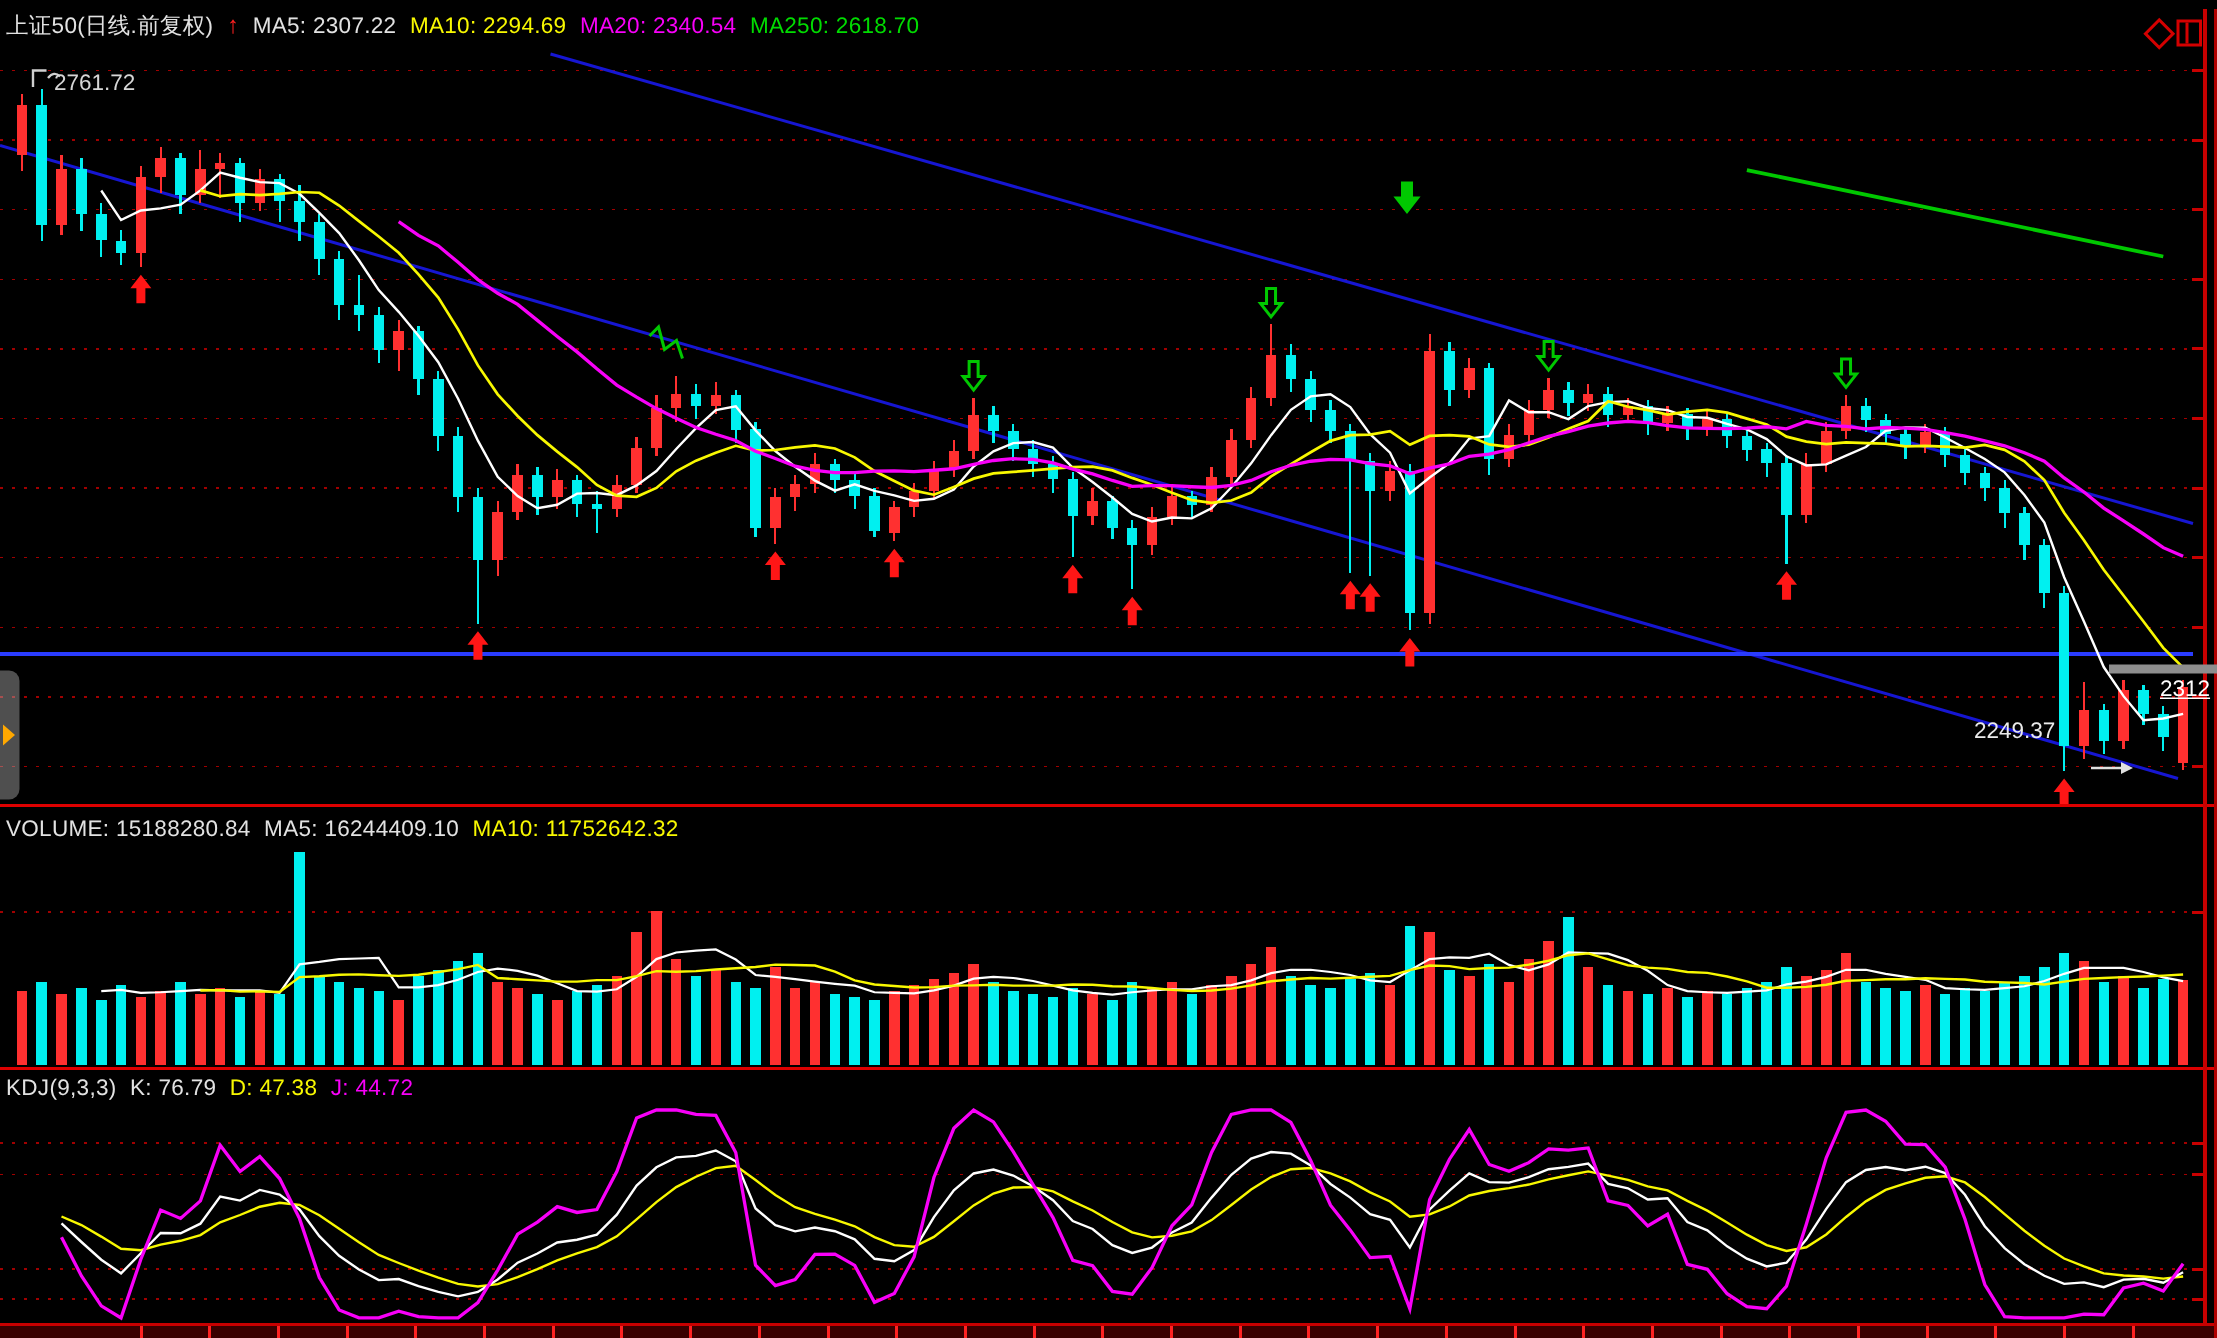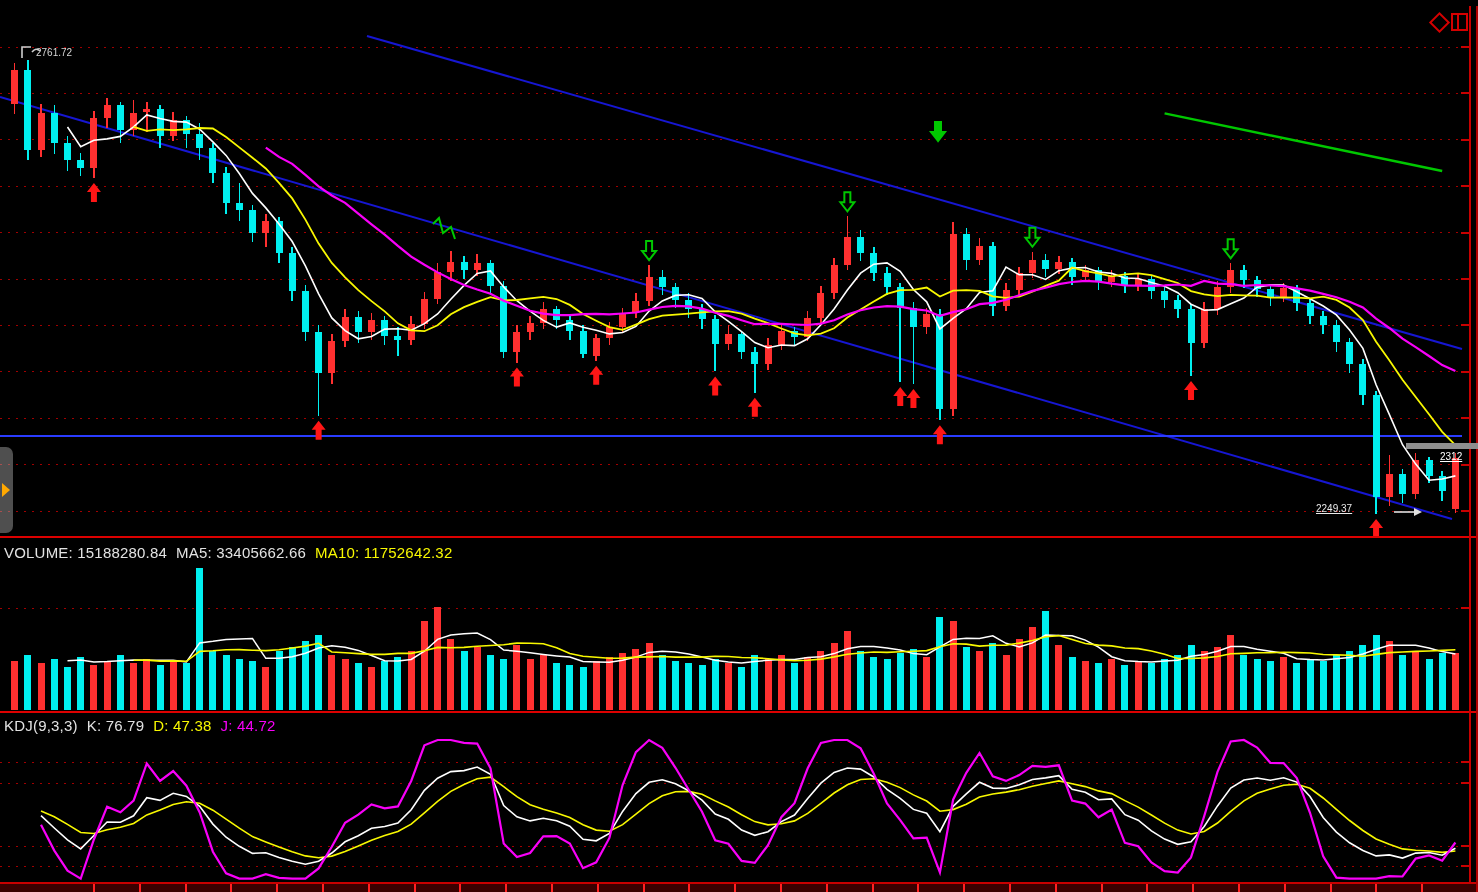--- a/index.html
+++ b/index.html
@@ -9,23 +9,23 @@
     background:linear-gradient(#e8e8e8,#9c9c9c);border-bottom:1px solid #606060;}
   .notch{position:absolute;top:0;height:6px;background:#cfcfcf;border-left:1px solid #777;border-right:1px solid #777;}
   svg{position:absolute;left:0;top:0;}
   .legend{position:absolute;left:4px;white-space:nowrap;font-size:15px;letter-spacing:0.2px;}
   .legend span{margin-right:9px;}
   #legend-main{top:8px;}
   #legend-vol{top:544px;}
   #legend-kdj{top:717px;}
   .c-w{color:#e2e2e2;} .c-y{color:#f8f800;} .c-m{color:#f800f8;} .c-g{color:#00dc00;}
   .arrow-ic{color:#ff2020;font-weight:bold;font-size:16px;margin-right:6px;}
-  .pricelabel{position:absolute;color:#d6d6d6;font-size:10px;}
+  .pricelabel{position:absolute;color:#d6d6d6;font-size:15px;}
   #label-high{left:36px;top:47px;}
-  #label-low{left:1316px;top:503px;color:#eaeaea;text-decoration:underline;}
+  #label-low{left:1316px;top:479px;color:#eaeaea;}
   #label-last{left:1440px;top:451px;color:#ffffff;width:38px;overflow:hidden;text-decoration:underline;}
   #lastbar{position:absolute;left:1406px;top:443px;width:72px;height:6px;background:#8e8e8e;}
   #lefttab{position:absolute;left:0;top:447px;width:13px;height:86px;
     background:rgba(175,175,175,0.45);border-radius:0 7px 7px 0;}
   #lefttab .tri{position:absolute;left:2px;top:36px;width:0;height:0;
     border-top:7px solid transparent;border-bottom:7px solid transparent;border-left:8px solid #ffa800;}
   #icon-diamond{position:absolute;left:1432px;top:15px;width:11px;height:11px;
     border:2px solid #d40000;transform:rotate(45deg);background:transparent;}
   #icon-panes{position:absolute;left:1451px;top:13px;width:13px;height:14px;border:2px solid #d40000;}
   #icon-panes .div{position:absolute;left:4px;top:0;width:0;height:14px;border-left:2px solid #d40000;}
@@ -473,23 +473,26 @@
       <line x1="1461" y1="418.2" x2="1470" y2="418.2" stroke="#c80000" stroke-width="2" shape-rendering="crispEdges"></line>
       <line x1="1461" y1="464.59999999999997" x2="1470" y2="464.59999999999997" stroke="#c80000" stroke-width="2" shape-rendering="crispEdges"></line>
       <line x1="1461" y1="511" x2="1470" y2="511" stroke="#c80000" stroke-width="2" shape-rendering="crispEdges"></line>
       <line x1="1461" y1="608" x2="1470" y2="608" stroke="#c80000" stroke-width="2" shape-rendering="crispEdges"></line>
       <line x1="1461" y1="762" x2="1470" y2="762" stroke="#c80000" stroke-width="2" shape-rendering="crispEdges"></line>
       <line x1="1461" y1="783" x2="1470" y2="783" stroke="#c80000" stroke-width="2" shape-rendering="crispEdges"></line>
       <line x1="1461" y1="846" x2="1470" y2="846" stroke="#c80000" stroke-width="2" shape-rendering="crispEdges"></line>
       <line x1="1461" y1="866" x2="1470" y2="866" stroke="#c80000" stroke-width="2" shape-rendering="crispEdges"></line>
     </svg>
 
+  <div class="legend" id="legend-main">
+    <span class="c-w">上证50(日线.前复权)</span><span class="arrow-ic">↑</span><span class="c-w">MA5: 2307.22</span><span class="c-y">MA10: 2294.69</span><span class="c-m">MA20: 2340.54</span><span class="c-g">MA250: 2618.70</span>
+  </div>
 
   <div class="legend" id="legend-vol">
-    <span class="c-w">VOLUME: 15188280.84</span><span class="c-w">MA5: 33405662.66</span><span class="c-y">MA10: 11752642.32</span>
+    <span class="c-w">VOLUME: 15188280.84</span><span class="c-w">MA5: 16244409.10</span><span class="c-y">MA10: 11752642.32</span>
   </div>
 
   <div class="legend" id="legend-kdj">
     <span class="c-w">KDJ(9,3,3)</span><span class="c-w">K: 76.79</span><span class="c-y">D: 47.38</span><span class="c-m">J: 44.72</span>
   </div>
 
   <div class="pricelabel" id="label-high">2761.72</div>
   <div class="pricelabel" id="label-low">2249.37</div>
   <div id="lastbar"></div>
   <div class="pricelabel" id="label-last">2312</div>

